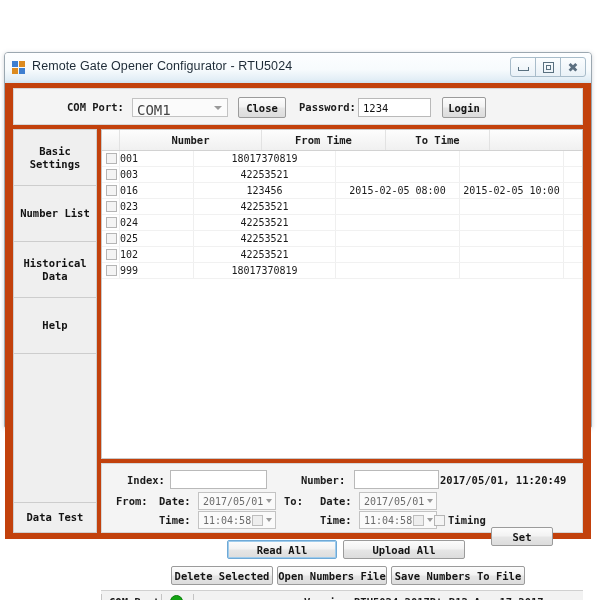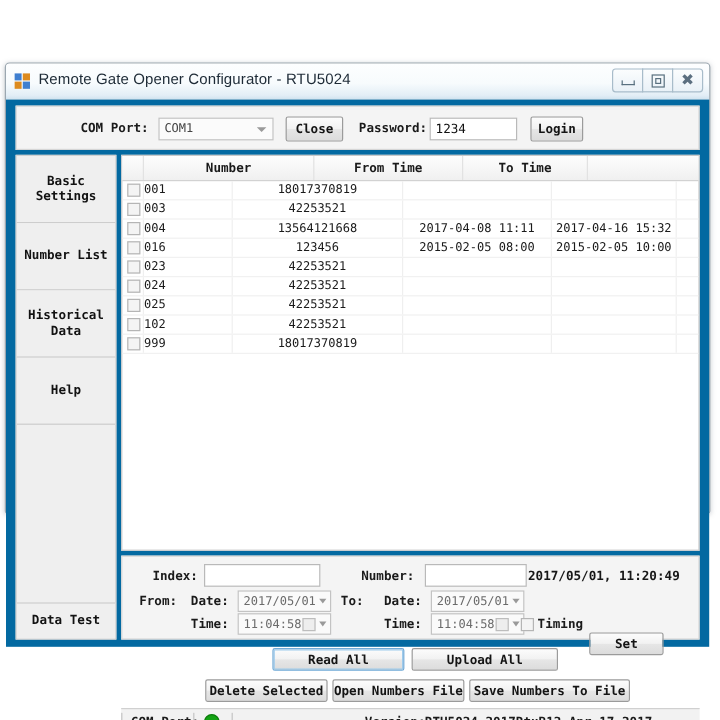--- a/index.html
+++ b/index.html
@@ -52,21 +52,21 @@
   .wbtn:last-child { border-radius: 0 3px 3px 0; }
   .gl-min { width: 9px; height: 3px; border: 1px solid #59707f; border-top: none; background: transparent; margin-top: 4px;}
   .gl-max { width: 9px; height: 9px; border: 1px solid #59707f; position: relative; }
   .gl-max::after { content:""; position:absolute; left:2px; top:2px; right:2px; bottom:2px; border:1px solid #59707f;}
   .gl-close { font-size: 13px; line-height: 13px; color:#5b6f80; font-family:"DejaVu Sans", sans-serif; }
 
   
   .client {
     position: absolute; left: 0; top: 30px;
     width: 586px; height: 456px;
-    background: #0369a1;
+    background: #c2410c;
   }
 
   
   .topbar {
     position: absolute; left: 8px; top: 5px;
     width: 570px; height: 37px;
     background: #f4f4f4;
     border: 1px solid #d6d6d6;
     box-sizing: border-box;
   }
@@ -75,21 +75,21 @@
     font-size: 10.5px; color: #1a1a1a;
     font-weight: bold;
     white-space: nowrap;
   }
   .combo {
     background: #fbfbfb;
     border: 1px solid #c3c3c3;
     height: 19px; box-sizing: border-box;
     position: relative;
     font-family: "DejaVu Sans Mono", monospace;
-    font-size: 10px; color: #444;
+    font-size: 14px; color: #444;
     padding: 3px 0 0 4px;
     overflow: hidden; white-space: nowrap;
   }
   .combo .arrow {
     position: absolute; right: 5px; top: 7px;
     width: 0; height: 0;
     border-left: 4px solid transparent;
     border-right: 4px solid transparent;
     border-top: 4px solid #9a9a9a;
   }
@@ -310,30 +310,20 @@
               <div class="td colw1">003</div>
               <div class="td colw2 c">42253521</div>
               <div class="td colw3 c"></div>
               <div class="td colw4 c"></div>
               <div class="td colw5"></div>
             </div>
             <div class="trow">
               <div class="td colw0">
                 <span class="cbx"></span>
               </div>
-              <div class="td colw1">004</div>
-              <div class="td colw2 c">13564121668</div>
-              <div class="td colw3 c">2017-04-08 11:11</div>
-              <div class="td colw4 c">2017-04-16 15:32</div>
-              <div class="td colw5"></div>
-            </div>
-            <div class="trow">
-              <div class="td colw0">
-                <span class="cbx"></span>
-              </div>
               <div class="td colw1">016</div>
               <div class="td colw2 c">123456</div>
               <div class="td colw3 c">2015-02-05 08:00</div>
               <div class="td colw4 c">2015-02-05 10:00</div>
               <div class="td colw5"></div>
             </div>
             <div class="trow">
               <div class="td colw0">
                 <span class="cbx"></span>
               </div>

